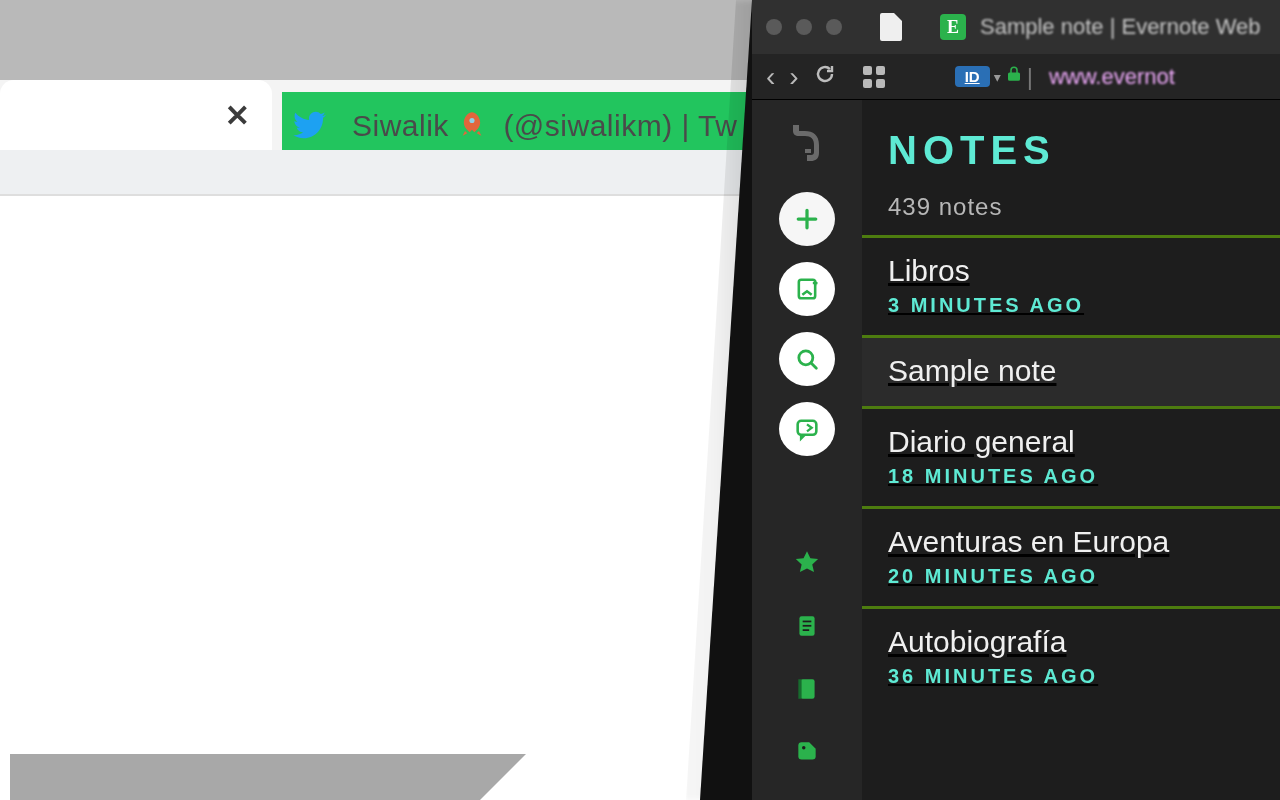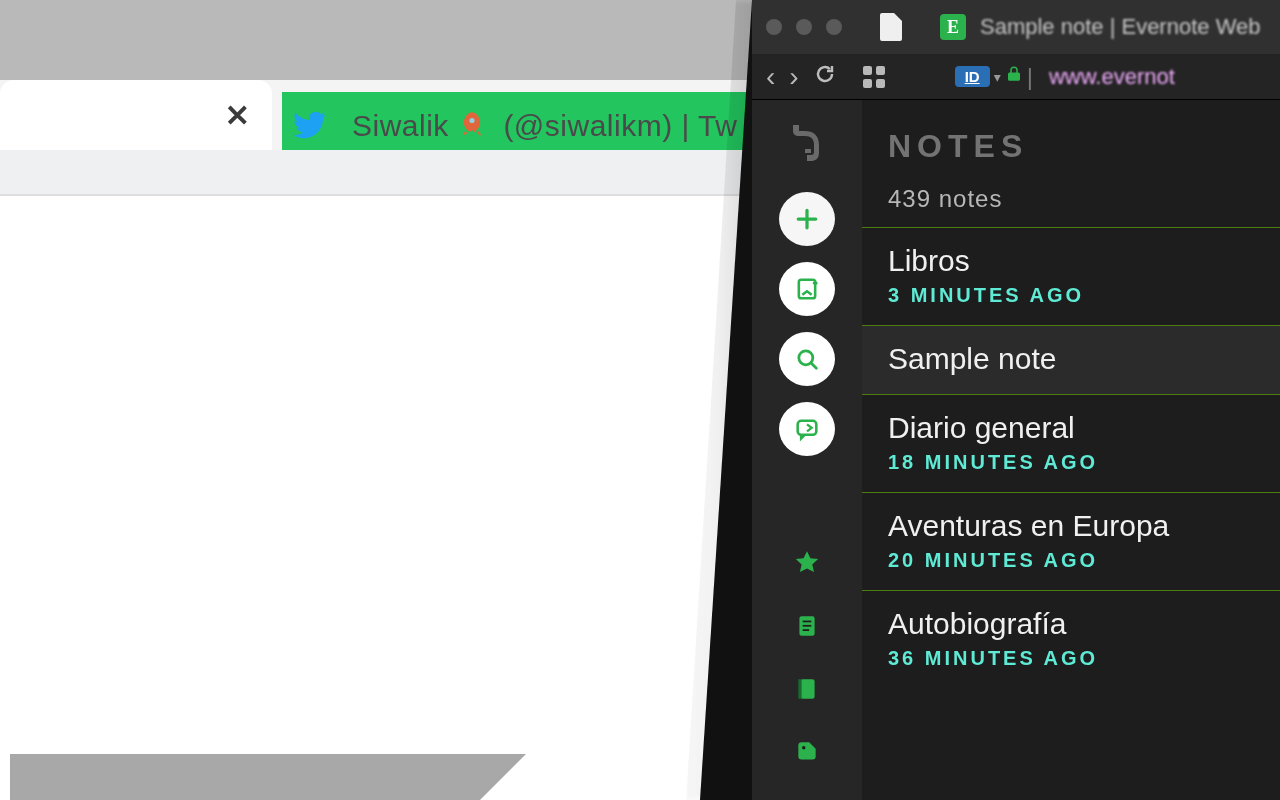--- a/index.html
+++ b/index.html
@@ -59,23 +59,23 @@
   .ev-sidebar { width:110px; background:#262626; display:flex; flex-direction:column; align-items:center; padding-top:18px; }
   .ev-elephant { width:52px; height:52px; display:flex; align-items:center; justify-content:center; margin-bottom:24px;}
   .circle-btn { width:56px; height:56px; border-radius:50%; background:#fff; display:flex; align-items:center; justify-content:center; margin-bottom:16px; }
   .circle-btn.plus{ background:#f6f6f6; }
   .circle-btn svg { display:block; }
   .ev-gap { flex:0 0 76px; }
   .side-ic { width:30px; height:30px; margin-bottom:34px; display:flex; align-items:center; justify-content:center; color:#2bb24c; }
 
   .ev-notes { flex:1; background:#1d1d1d; }
   .ev-notes-header { padding:28px 26px 14px 26px; }
-  .ev-notes-header .title { color:#737373; font-size:32px; font-weight:600; letter-spacing:6px; font-family: Arial, sans-serif;}
+  .ev-notes-header .title { color:#5eead4; font-size:40px; font-weight:600; letter-spacing:6px; font-family: Arial, sans-serif;}
   .ev-notes-header .count { color:#b7b7b7; font-size:24px; margin-top:20px; letter-spacing:1px;}
-  .note-item { padding:16px 26px 18px 26px; border-top:1px solid #4d7c0f; }
+  .note-item { padding:16px 26px 18px 26px; border-top:3px solid #4d7c0f;text-decoration:underline; }
   .note-item .nt { color:#f0f0f0; font-size:30px; font-weight:500; white-space:nowrap; overflow:hidden; text-overflow:clip;}
   .note-item .ntime { color:#5eead4; font-size:20px; font-weight:700; letter-spacing:3px; margin-top:6px; text-transform:uppercase; font-family: Arial, sans-serif;}
   .note-item.selected { background:#2b2b2b; }
 
 </style>
 </head>
 <body>
 <div class="canvas">
 
   <div class="left-panel">

